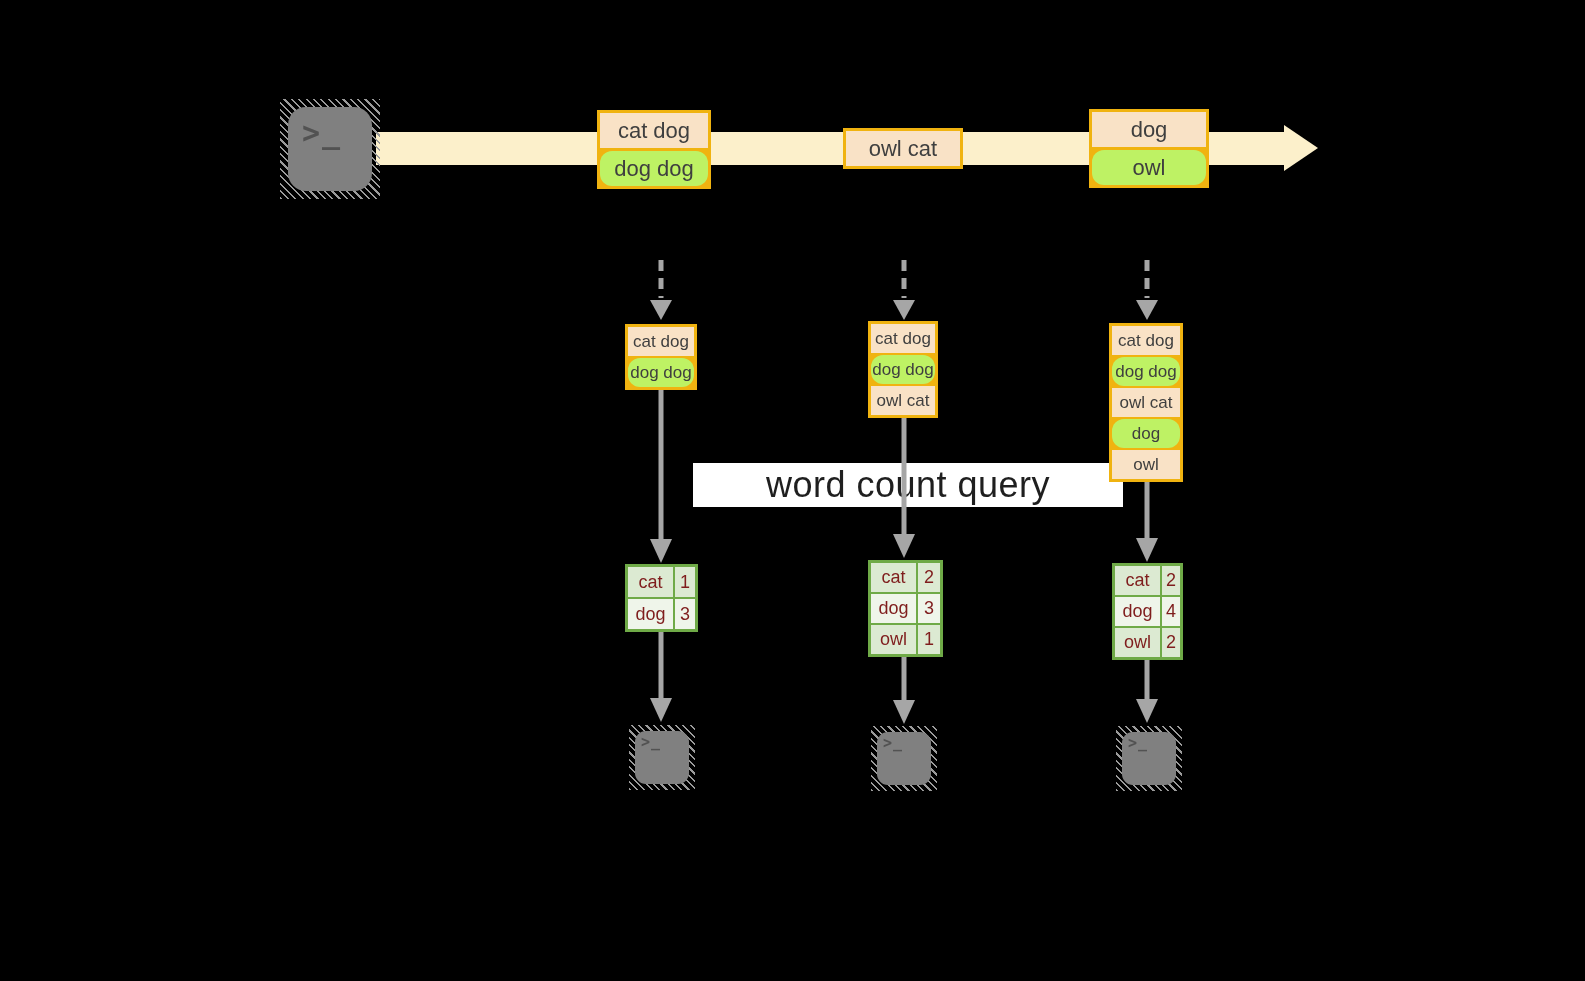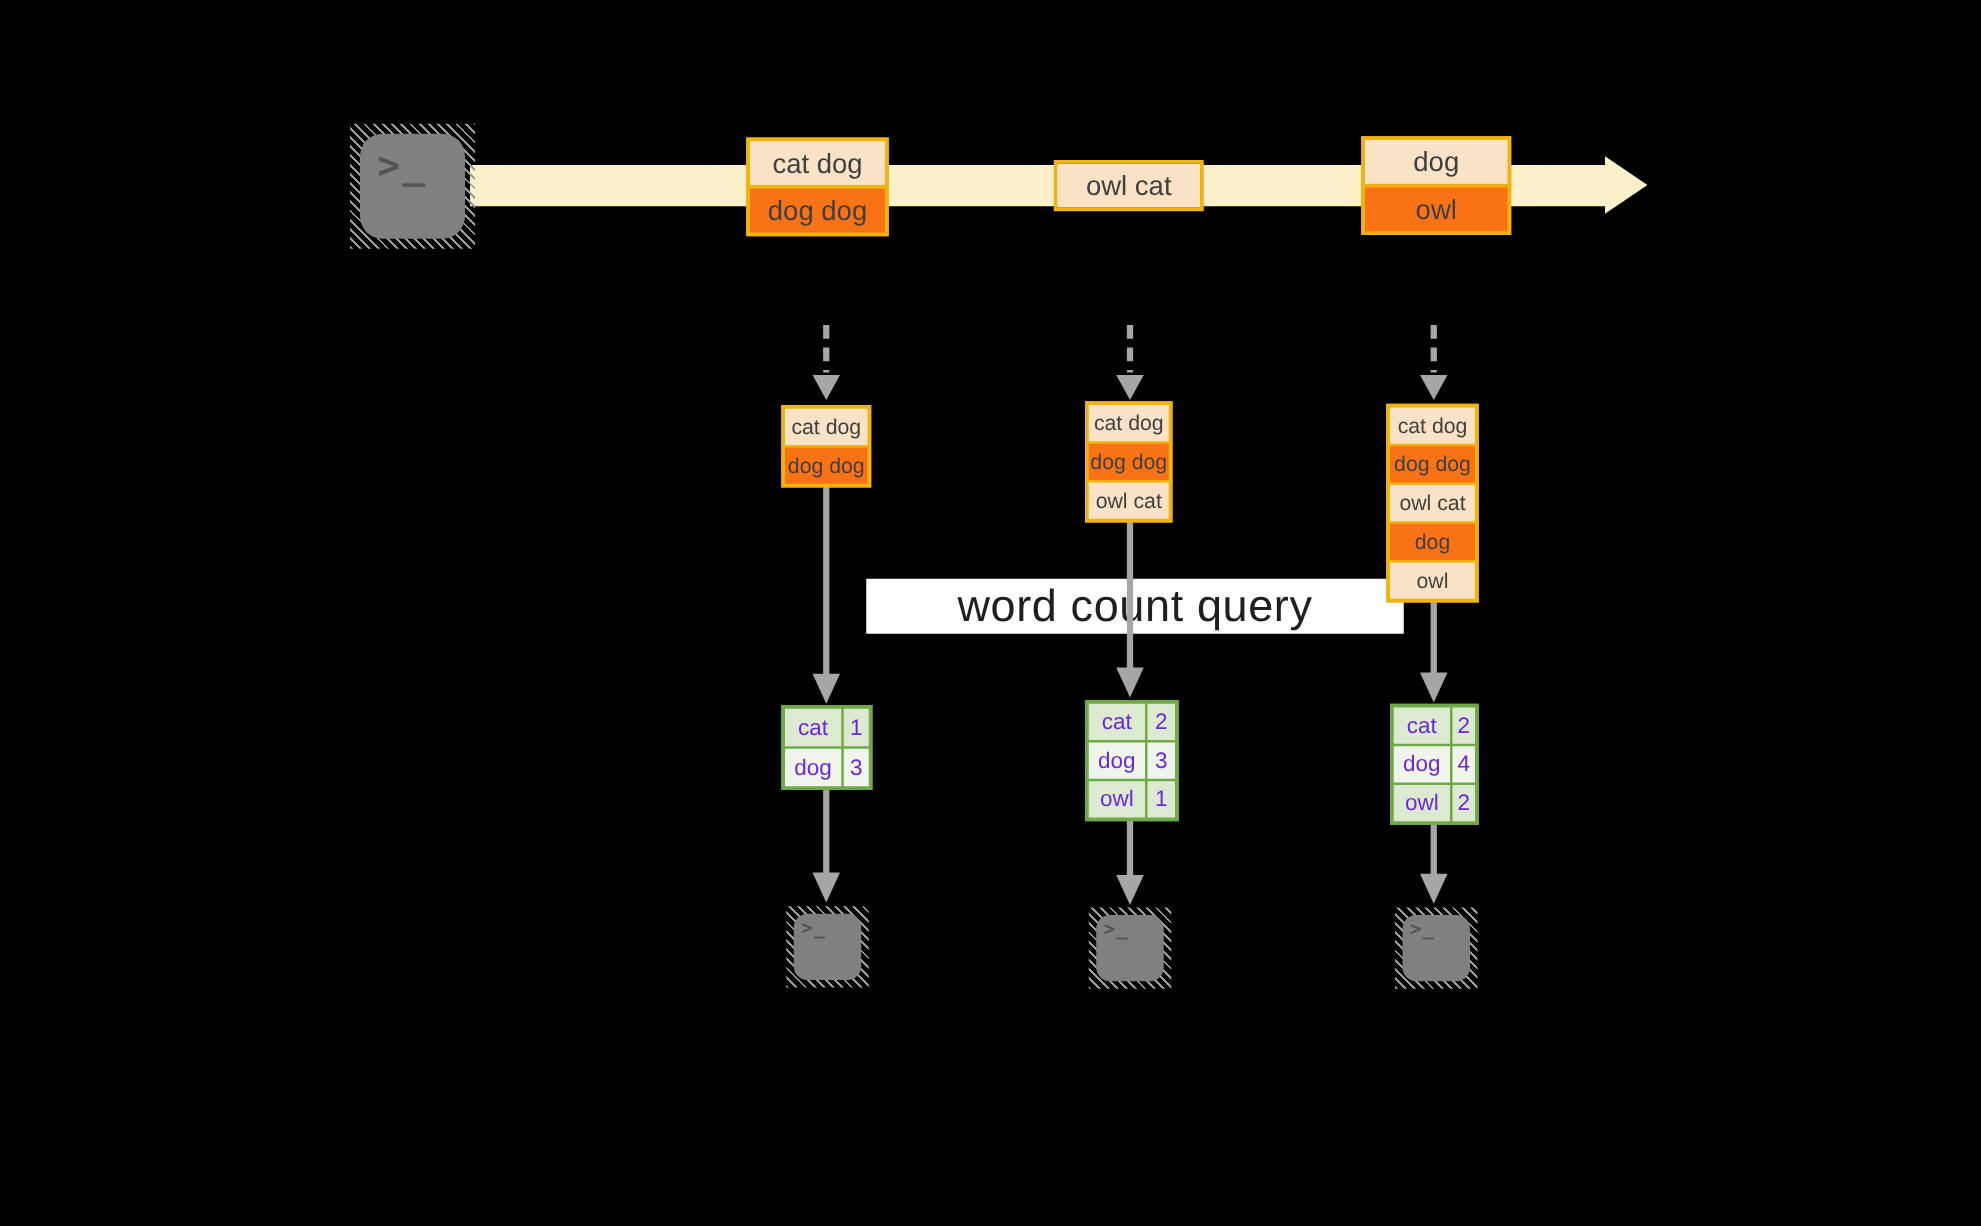--- a/index.html
+++ b/index.html
@@ -19,28 +19,28 @@
   .term-src .inner{inset:8px;border-radius:18px;}
   .term-src .glyph{left:22px;top:16px;font-size:30px;letter-spacing:2px;}
   .term-sink{width:66px;height:65px;}
   .term-sink .inner{inset:6px;border-radius:11px;}
   .term-sink .glyph{left:12px;top:8px;font-size:15px;letter-spacing:1px;}
   
   .obox{position:absolute;z-index:4;box-sizing:border-box;border:3px solid #f0b310;background:#f0b310;
     display:flex;flex-direction:column;gap:3px;}
   .ocell{display:flex;align-items:center;justify-content:center;color:#3f3f3f;}
   .ocell.dark{background:#f9e2c6;}
-  .ocell.light{background:#f97316;}
+  .ocell.light{background:#bef264;border-radius:12px;}
   .batch .ocell{height:35px;font-size:22px;}
   .window .ocell{height:29px;font-size:17px;}
   .window{border-width:3px;gap:2px;background:#f0b310;}
   
   .gtable{position:absolute;z-index:4;box-sizing:border-box;border:3px solid #6faa47;background:#6faa47;
     display:grid;grid-template-columns:45px 1fr;gap:2px;}
-  .gcell{display:flex;align-items:center;justify-content:center;font-size:18px;color:#6d28d9;}
+  .gcell{display:flex;align-items:center;justify-content:center;font-size:18px;color:#7f1d1d;}
   .gcell.dark{background:#dcead2;}
   .gcell.light{background:#eff5ea;}
   .g2 .gcell{height:30px;}
   .g3 .gcell{height:29px;}
   
   .query-band{position:absolute;left:693px;top:463px;width:430px;height:44px;background:#ffffff;z-index:2;
     display:flex;align-items:center;justify-content:center;}
   .query-band span{font-size:36px;font-weight:300;color:#1f1f1f;letter-spacing:.5px;}
   
   .arrow{position:absolute;z-index:3;}

